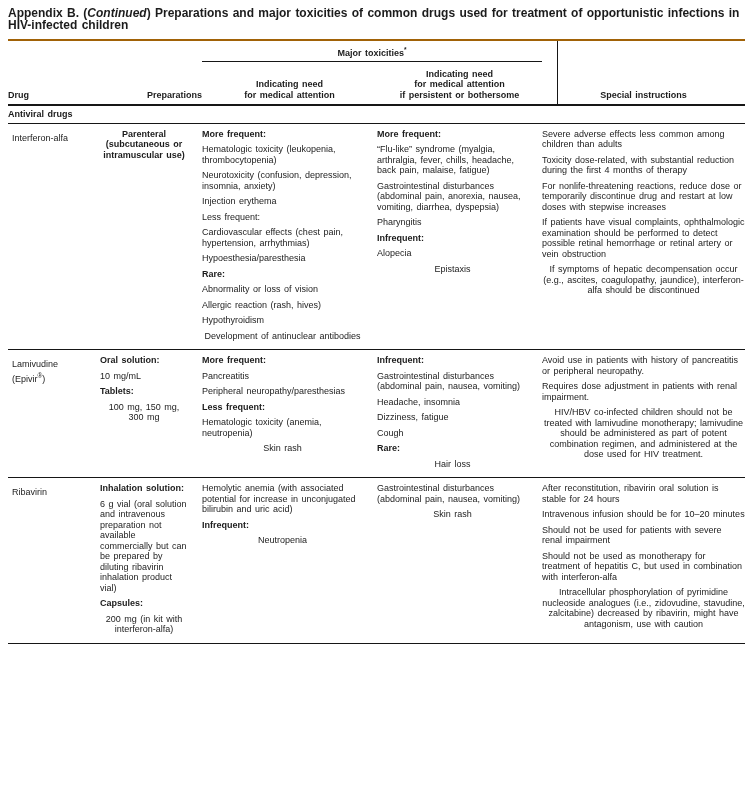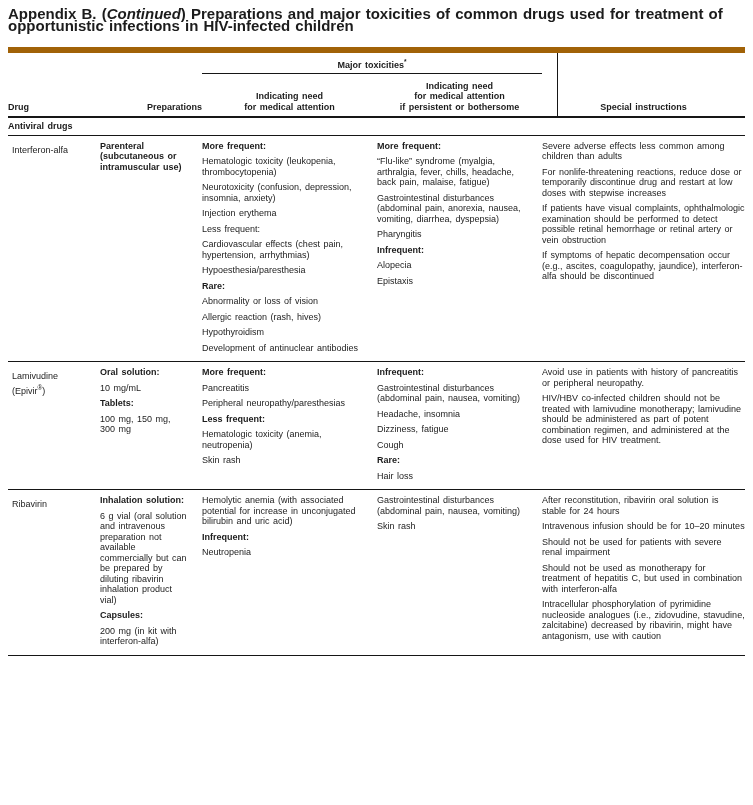--- a/index.html
+++ b/index.html
@@ -11,24 +11,24 @@
     background:#ffffff;
     color:#1c1c1c;
     font-family:"Liberation Sans", sans-serif;
     font-size:9px;
     line-height:10.5px;
     word-spacing:1px;
     overflow:hidden;
   }
   .title{
     font-weight:bold;
-    font-size:15px;
+    font-size:12px;
     line-height:11.5px;
-    padding-bottom:16px;
-    border-bottom:6px solid #a16207;
+    padding-bottom:8px;
+    border-bottom:2px solid #a16207;
   }
   .title .ital{font-style:italic;}
   .thead{
     position:relative;
     display:grid;
     grid-template-columns:92px 102px 175px 165px 1fr;
     border-bottom:2px solid #161616;
     padding:7px 0 4px 0;
     font-weight:bold;
   }
@@ -54,21 +54,21 @@
   .trow{
     display:grid;
     grid-template-columns:92px 102px 175px 165px 1fr;
     padding:5px 0 8px 0;
     border-bottom:1px solid #161616;
   }
   .cell{padding-right:14px;box-sizing:border-box;}
   .drug-cell{padding-right:6px;}
   .special-cell{padding-right:0;}
   .para{margin:0 0 5px 0;}
-  .para:last-child{margin-bottom:0;}
+  .para:last-child{margin-bottom:0;text-align:center;}
   .bold{font-weight:bold;}
   .drugline{margin:4px;}
   sup{font-size:6.5px;line-height:0;vertical-align:super;}
 </style>
 </head>
 <body>
 
 <div class="page">
 
   <div class="title">
@@ -116,20 +116,21 @@
           <p class="para bold">More frequent:</p>
           <p class="para">“Flu-like” syndrome (myalgia, arthralgia, fever, chills, headache, back pain, malaise, fatigue)</p>
           <p class="para">Gastrointestinal disturbances (abdominal pain, anorexia, nausea, vomiting, diarrhea, dyspepsia)</p>
           <p class="para">Pharyngitis</p>
           <p class="para bold">Infrequent:</p>
           <p class="para">Alopecia</p>
           <p class="para">Epistaxis</p>
         </div>
         <div class="cell special-cell">
           <p class="para">Severe adverse effects less common among children than adults</p>
+          <p class="para">Toxicity dose-related, with substantial reduction during the first 4 months of therapy</p>
           <p class="para">For nonlife-threatening reactions, reduce dose or temporarily discontinue drug and restart at low doses with stepwise increases</p>
           <p class="para">If patients have visual complaints, ophthalmologic examination should be performed to detect possible retinal hemorrhage or retinal artery or vein obstruction</p>
           <p class="para">If symptoms of hepatic decompensation occur (e.g., ascites, coagulopathy, jaundice), interferon-alfa should be discontinued</p>
         </div>
       </div>
       <div class="trow">
         <div class="cell drug-cell">
           <div class="drugline">Lamivudine</div>
           <div class="drugline">(Epivir<sup>®</sup>)</div>
         </div>
@@ -151,20 +152,21 @@
           <p class="para bold">Infrequent:</p>
           <p class="para">Gastrointestinal disturbances (abdominal pain, nausea, vomiting)</p>
           <p class="para">Headache, insomnia</p>
           <p class="para">Dizziness, fatigue</p>
           <p class="para">Cough</p>
           <p class="para bold">Rare:</p>
           <p class="para">Hair loss</p>
         </div>
         <div class="cell special-cell">
           <p class="para">Avoid use in patients with history of pancreatitis or peripheral neuropathy.</p>
+          <p class="para">Requires dose adjustment in patients with renal impairment.</p>
           <p class="para">HIV/HBV co-infected children should not be treated with lamivudine monotherapy; lamivudine should be administered as part of potent combination regimen, and administered at the dose used for HIV treatment.</p>
         </div>
       </div>
       <div class="trow">
         <div class="cell drug-cell">
           <div class="drugline">Ribavirin</div>
         </div>
         <div class="cell preparations-cell">
           <p class="para bold">Inhalation solution:</p>
           <p class="para">6 g vial (oral solution and intravenous preparation not available commercially but can be prepared by diluting ribavirin inhalation product vial)</p>

